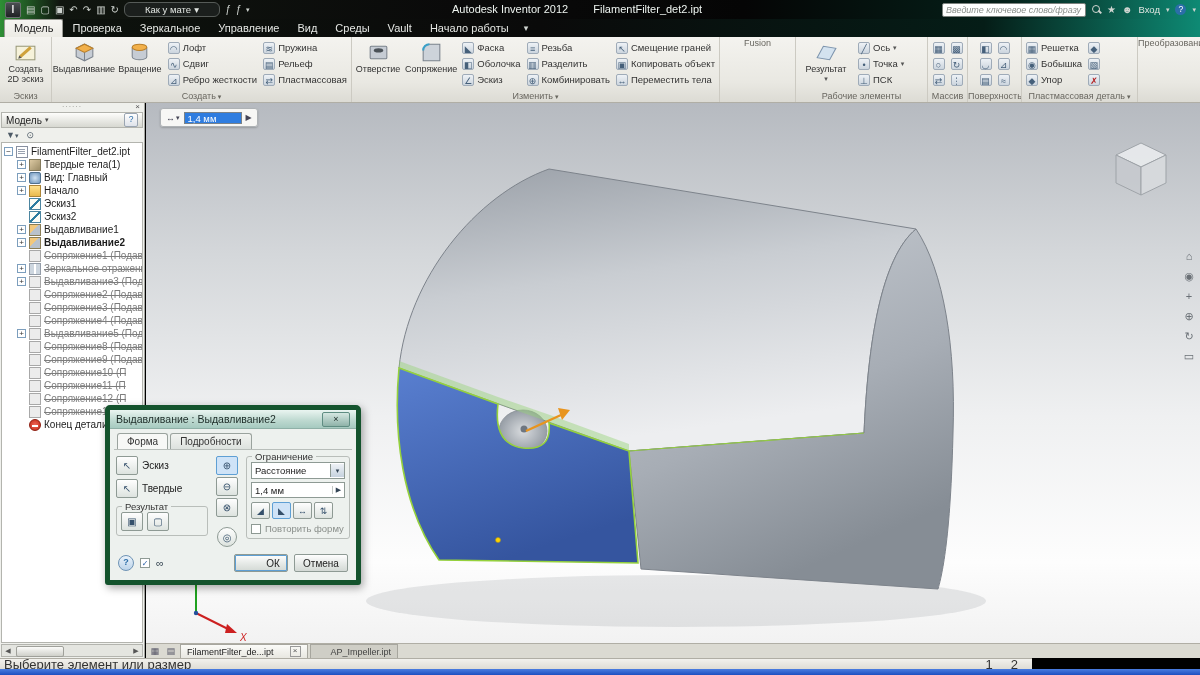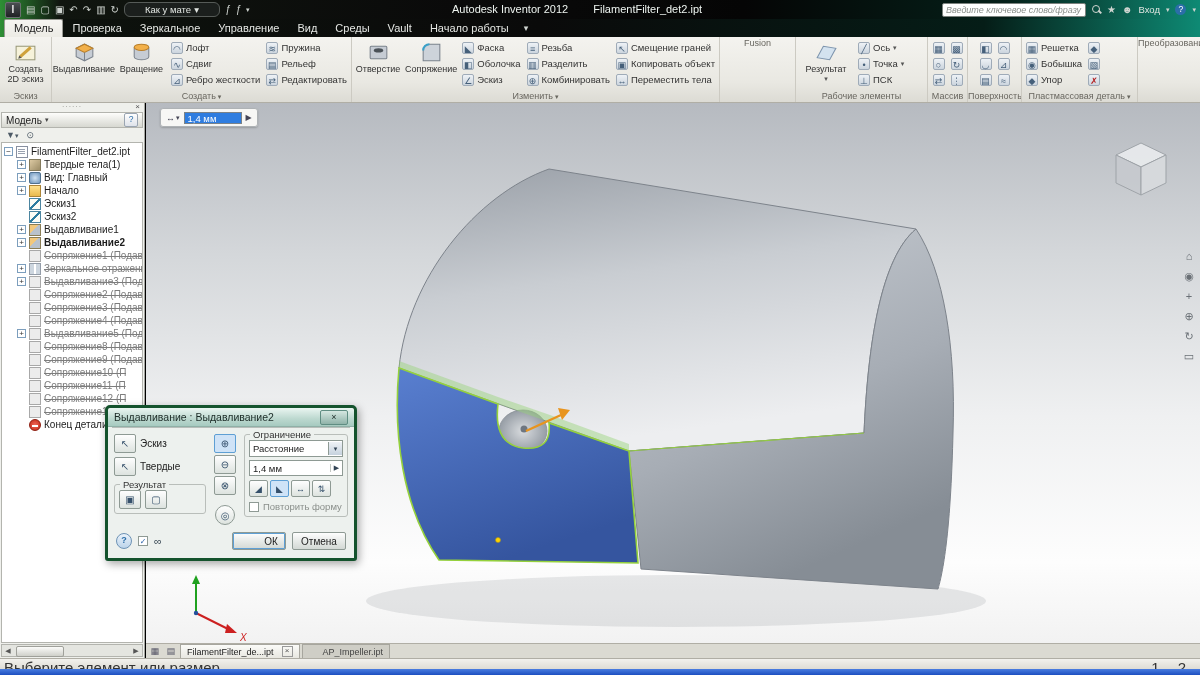--- a/index.html
+++ b/index.html
@@ -101,21 +101,21 @@
   .mtb-btn{display:flex;align-items:center;gap:1px;font-size:9px;color:#445;padding:0 2px;}
   .mtb-field{width:58px;height:12px;background:#2f7de0;border:1px solid #7a8288;color:#fff;
     font-size:9.5px;line-height:12px;padding:0 3px;box-sizing:border-box;}
   .mtb-fly{font-size:8px;color:#445;padding:0 2px;}
   .viewcube{position:absolute;right:24px;top:30px;opacity:.92;}
   .navbar{position:absolute;right:2px;top:148px;width:18px;display:flex;flex-direction:column;align-items:center;gap:9px;
     font-size:11px;color:#6a7076;}
   .navbar span{line-height:1;}
 
   
-  .dlg{position:absolute;left:105px;top:405px;width:246px;background:#edf1ee;border:3px solid #14532d;
+  .dlg{position:absolute;left:105px;top:405px;width:246px;background:#edf1ee;border:5px solid #14532d;
     border-radius:5px 5px 3px 3px;box-shadow:2px 3px 9px rgba(0,0,0,.35);z-index:50;font-size:10px;color:#222;}
   .dlg-tb{height:18px;background:linear-gradient(#eaf5f1,#bcd8cf 60%,#a6cac0);border-bottom:1px solid #8fb0a7;
     border-radius:4px 4px 0 0;display:flex;align-items:center;padding:0 6px;font-size:10.5px;color:#1c2b27;}
   .dlg-close{margin-left:auto;width:26px;height:13px;background:linear-gradient(#d5e7e1,#8fb3a9);
     border:1px solid #5f8d82;border-radius:2px;color:#1c2b27;font-size:9px;text-align:center;line-height:12px;}
   .dlg-tabs{display:flex;padding:4px 7px 0;gap:2px;}
   .dtab{font-size:10px;padding:2px 9px;border:1px solid #9aa39e;border-bottom:none;border-radius:3px 3px 0 0;
     background:linear-gradient(#f2f4f1,#dde2de);color:#333;}
   .dtab.active{background:#f7f8f6;}
   .dlg-sep{height:1px;background:#b8beba;margin:0 4px;}
@@ -147,27 +147,27 @@
   .dglasses{font-size:11px;color:#3b4a56;}
   .dlg-bottom .spacer{flex:1;}
   .wbtn{min-width:54px;height:18px;font-size:10px;color:#222;background:linear-gradient(#fefefe,#e3e7e4 60%,#d3d9d5);
     border:1px solid #8e9a94;border-radius:2px;display:flex;align-items:center;justify-content:center;box-sizing:border-box;}
   .wbtn.default{box-shadow:inset 0 0 0 1px #5e9fd4;padding-left:24px;}
 
   
   .docbar{position:absolute;left:146px;top:643px;width:1054px;height:15px;background:#dbdad2;
     border-top:1px solid #b0aea5;display:flex;align-items:stretch;gap:2px;padding-left:2px;box-sizing:border-box;z-index:2;}
   .tilebtn{width:14px;font-size:9px;color:#556;text-align:center;line-height:14px;}
-  .doctab{display:flex;align-items:center;gap:8px;font-size:9px;color:#222;padding:0 6px;
+  .doctab{display:flex;align-items:center;gap:16px;font-size:9px;color:#222;padding:0 6px;
     border:1px solid #a7a69e;border-bottom:none;background:linear-gradient(#fbfbf8,#e8e7e1);}
   .doctab.inactive{background:#cfcec6;color:#444;padding-left:20px;}
   .doctab .dclose{font-size:8px;color:#555;border:1px solid #999;width:9px;height:9px;line-height:8px;text-align:center;}
-  .statusbar{position:absolute;left:0;top:658px;width:1200px;height:11px;
-    background:linear-gradient(#f2f1ed,#dedcd5);border-top:1px solid #b0aea5;display:flex;align-items:flex-start;
-    font-size:15px;color:#333;box-sizing:border-box;z-index:6;}
+  .statusbar{position:absolute;left:0;top:658px;width:1032px;height:11px;
+    background:linear-gradient(#f2f1ed,#dedcd5);border-top:1px solid #b0aea5;display:flex;align-items:center;
+    font-size:13px;color:#333;box-sizing:border-box;z-index:6;}
   .statusbar .msg{padding-left:4px;}
   .statusbar .nums{margin-left:auto;display:flex;gap:18px;padding-right:14px;}
   .bluebar{position:absolute;left:0;top:669px;width:1200px;height:6px;background:linear-gradient(#4a7de0,#1d4fc0);z-index:6;}
 </style>
 </head>
 <body>
 
 <div class="app">
 
   <div class="titlebar">
@@ -267,21 +267,21 @@
           <div class="sbtn">
               <span class="si">≋</span>
               <span>Пружина</span>
             </div>
           <div class="sbtn">
               <span class="si">▤</span>
               <span>Рельеф</span>
             </div>
           <div class="sbtn">
               <span class="si">⇄</span>
-              <span>Редактировать</span>
+              <span>Пластмассовая</span>
             </div>
         </div>
       </div>
       <div class="glabel"><span>Создать</span><span class="ga">▾</span></div>
     </div>
 
     <div class="grp" style="width:368px">
       <div class="grp-body">
         <div class="bigbtn" style="width:50px">
           <svg viewBox="0 0 24 24">
@@ -711,20 +711,24 @@
       <span>2</span>
     </span>
   </div>
   <div class="bluebar"></div>
 
   <div class="dlg">
     <div class="dlg-tb">
       <span>Выдавливание : Выдавливание2</span>
       <span class="dlg-close">×</span>
     </div>
+    <div class="dlg-tabs">
+      <span class="dtab active">Форма</span>
+      <span class="dtab">Подробности</span>
+    </div>
     <div class="dlg-sep"></div>
     <div class="dlg-content">
       <div class="dcol-left">
         <div class="drow">
           <span class="dbtn">↖</span>
           <span>Эскиз</span>
         </div>
         <div class="drow">
           <span class="dbtn">↖</span>
           <span>Твердые</span>

